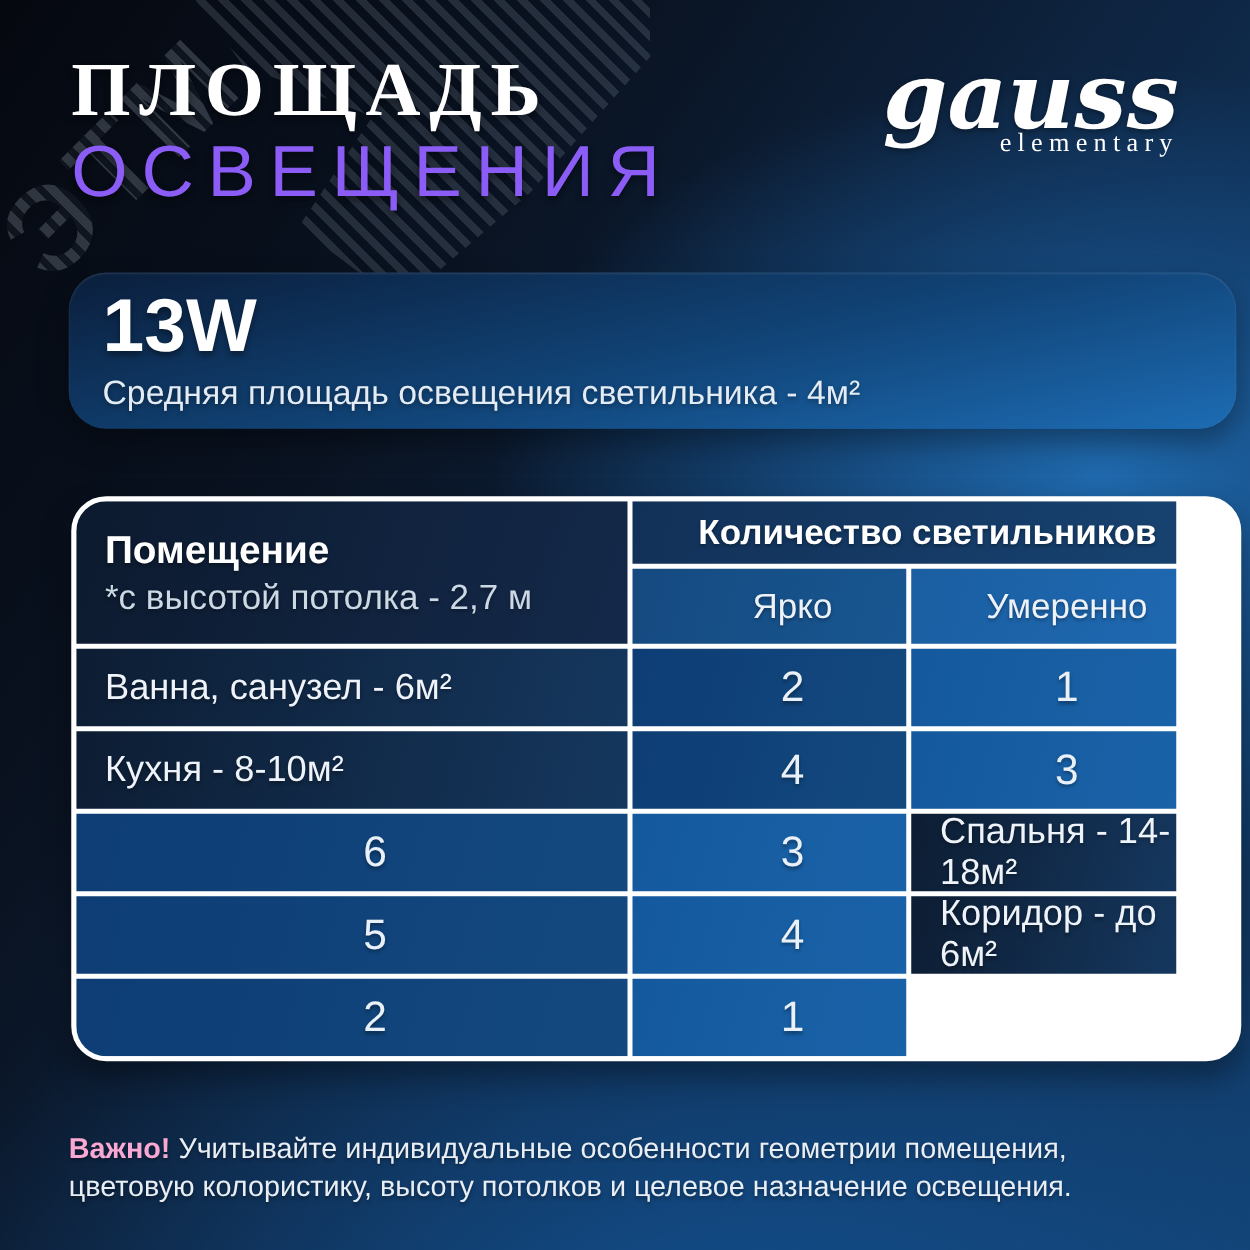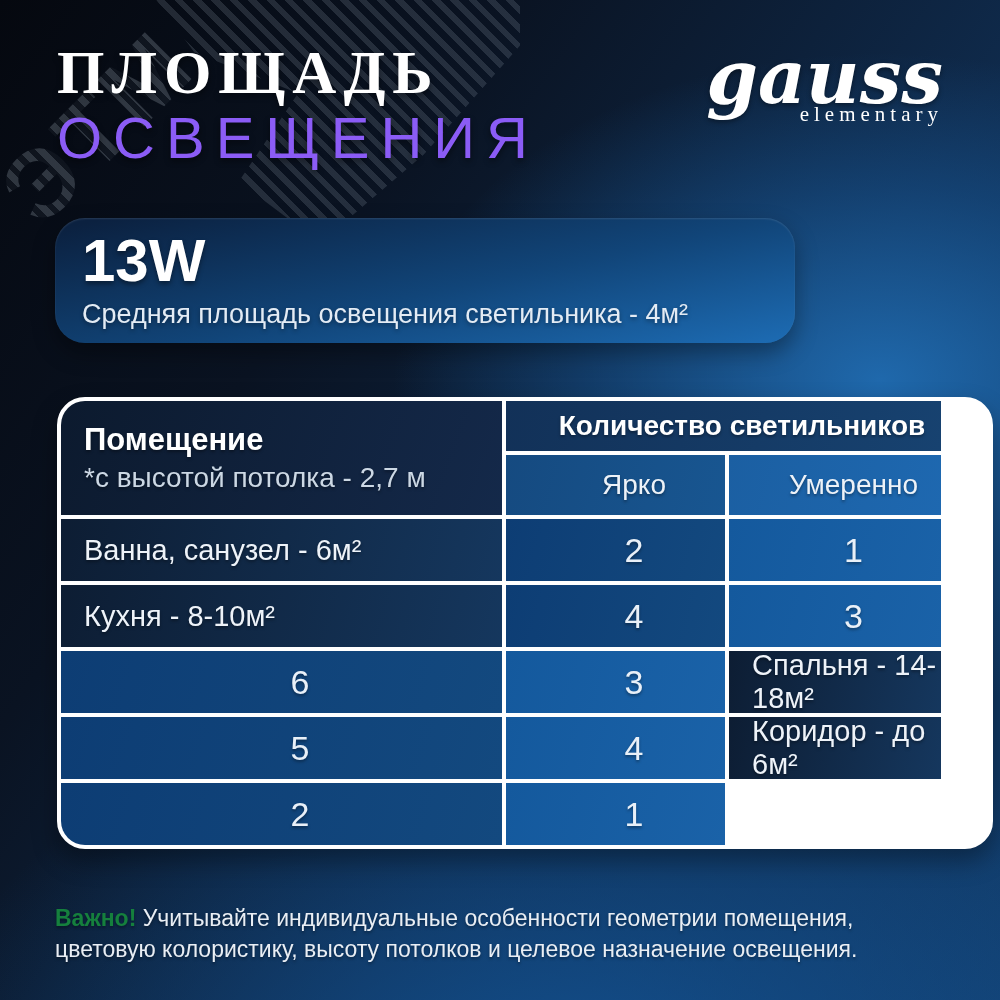--- a/index.html
+++ b/index.html
@@ -54,21 +54,21 @@
     font-style:italic;font-weight:bold;font-size:74px;line-height:82px;
     text-shadow:0 2px 5px rgba(0,0,0,0.4);
   }
   .brand-sub{
     font-family:"Liberation Serif","DejaVu Serif",serif;
     font-size:21px;letter-spacing:5px;margin-top:-16px;
   }
 
   
   .banner{
-    position:absolute;left:55px;top:218px;width:740px;height:125px;
+    position:absolute;left:55px;top:218px;width:934px;height:125px;
     border-radius:30px;box-sizing:border-box;
     background:linear-gradient(168deg,#0b2140 4%,#114579 55%,#1d6cb4 100%);
     box-shadow:0 10px 22px rgba(0,0,0,0.35), inset 0 1px 2px rgba(255,255,255,0.12);
     color:#fff;padding:10px 0 0 27px;
   }
   .watt{font-size:60px;font-weight:bold;line-height:66px;text-shadow:0 3px 5px rgba(0,0,0,0.4);}
   .banner-sub{font-size:27px;color:#e3ebf4;margin-top:5px;text-shadow:0 2px 4px rgba(0,0,0,0.35);}
 
   
   .tbl{
@@ -101,21 +101,21 @@
   .c-num{font-size:34px;font-weight:normal;color:#e9f0f8;}
   .c-num.b{background:linear-gradient(105deg,#0d3d74 0%,#13497f 100%);}
   .c-num.m{background:linear-gradient(105deg,#14599d 0%,#1a62a8 100%);}
 
   
   .note{
     position:absolute;left:55px;top:903px;width:895px;
     font-size:23px;line-height:31px;color:#e9eef4;
     text-shadow:0 2px 3px rgba(0,0,0,0.35);
   }
-  .note b{color:#15803d;}
+  .note b{color:#f9a8d4;}
 </style>
 </head>
 <body>
 
 <div class="poster">
   <div class="bg"></div>
 
   <div class="wm-stripes"></div>
   <div class="wm-text">ЭТМ</div>
 

